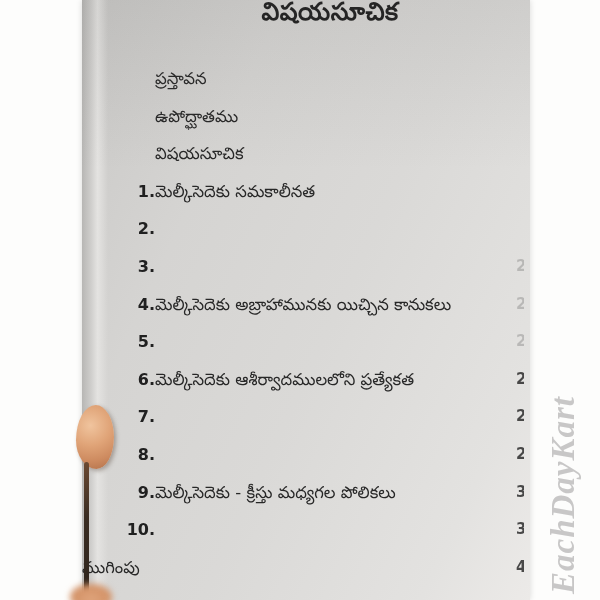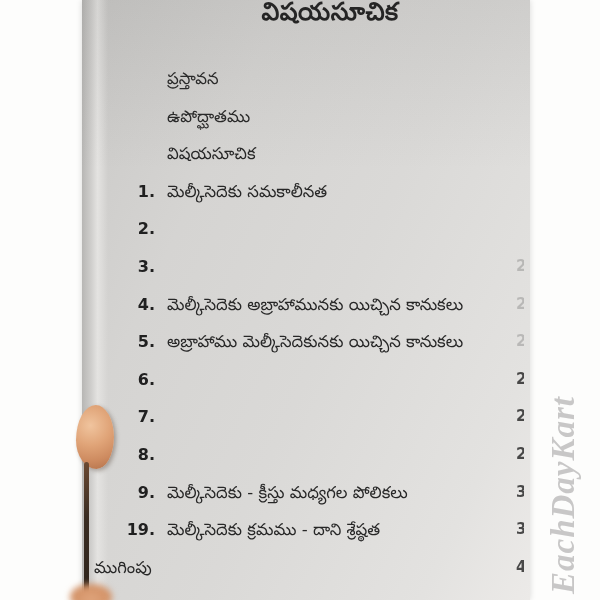--- a/index.html
+++ b/index.html
@@ -31,21 +31,21 @@
   .toc-list{position:absolute;top:68px;left:0;right:0;}
   .toc-row{
     position:relative;height:37.6px;display:flex;align-items:flex-start;
     color:#262626;
   }
   .toc-num{
     width:73px;flex:0 0 73px;text-align:right;
     font-weight:bold;font-size:16px;line-height:22px;color:#202020;
   }
   .toc-text{
-    margin-left:12px;font-size:16.5px;line-height:22px;font-weight:500;
+    margin-left:0;font-size:16.5px;line-height:22px;font-weight:500;
     color:#272727;white-space:nowrap;
   }
   .front .toc-text{font-weight:500;}
   
   .pagenum{
     position:absolute;top:1px;left:434px;width:8px;height:20px;overflow:hidden;
     font-weight:bold;font-size:15px;color:#2d2d2d;opacity:.85;
   }
   .pagenum.faint{opacity:.22;}
   
@@ -105,43 +105,42 @@
         <span class="toc-num">3.</span>
         <span class="pagenum faint">2</span>
       </div>
       <div class="toc-row">
         <span class="toc-num">4.</span>
         <span class="toc-text">మెల్కీసెదెకు అబ్రాహామునకు యిచ్చిన కానుకలు</span>
         <span class="pagenum faint">2</span>
       </div>
       <div class="toc-row">
         <span class="toc-num">5.</span>
-        <span class="toc-text">అబ్రాహాము మెల్కీసెదెకునకు యిచ్చిన కానుకలు</span>
         <span class="pagenum faint">2</span>
       </div>
       <div class="toc-row">
         <span class="toc-num">6.</span>
+        <span class="toc-text">మెల్కీసెదెకు ఆశీర్వాదములలోని ప్రత్యేకత</span>
         <span class="pagenum">2</span>
       </div>
       <div class="toc-row">
         <span class="toc-num">7.</span>
         <span class="pagenum">2</span>
       </div>
       <div class="toc-row">
         <span class="toc-num">8.</span>
         <span class="pagenum">2</span>
       </div>
       <div class="toc-row">
         <span class="toc-num">9.</span>
         <span class="toc-text">మెల్కీసెదెకు - క్రీస్తు మధ్యగల పోలికలు</span>
         <span class="pagenum">3</span>
       </div>
       <div class="toc-row">
-        <span class="toc-num">19.</span>
-        <span class="toc-text">మెల్కీసెదెకు క్రమము - దాని శ్రేష్ఠత</span>
+        <span class="toc-num">10.</span>
         <span class="pagenum">3</span>
       </div>
       <div class="toc-row">
         <span class="toc-text">ముగింపు</span>
         <span class="pagenum">4</span>
       </div>
     </div>
   </div>
 
   <div class="thumb"></div>

